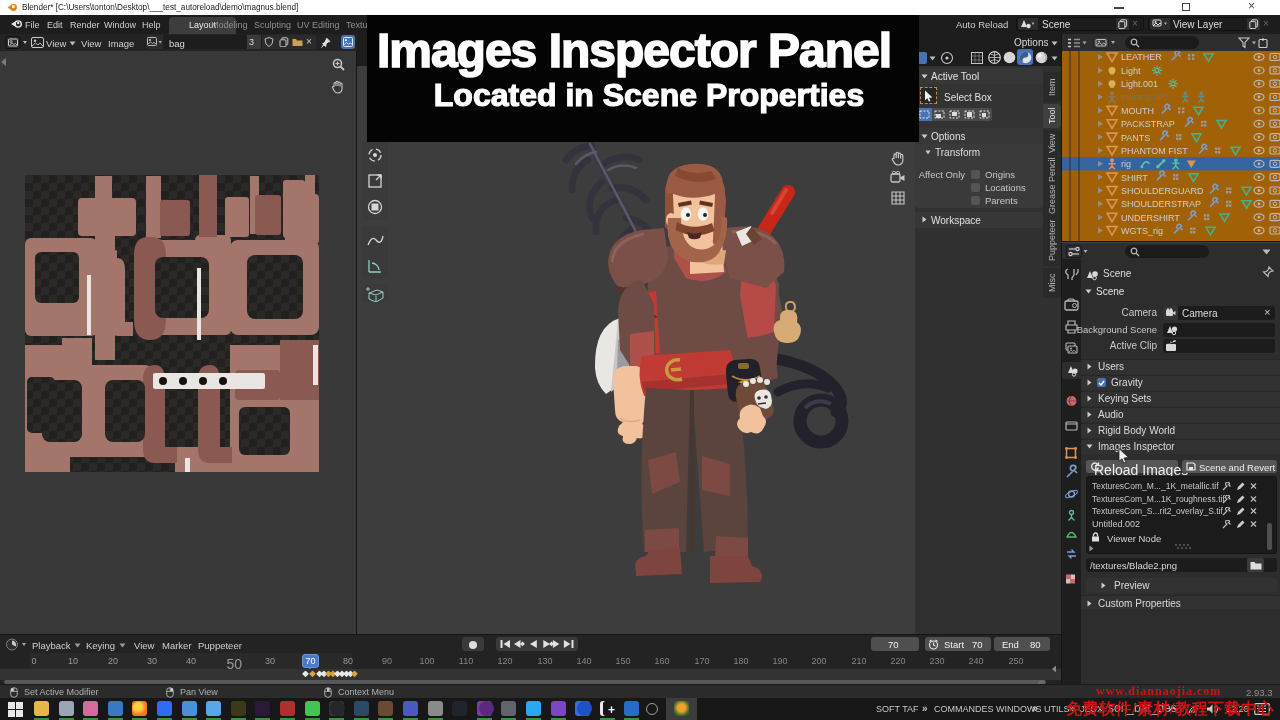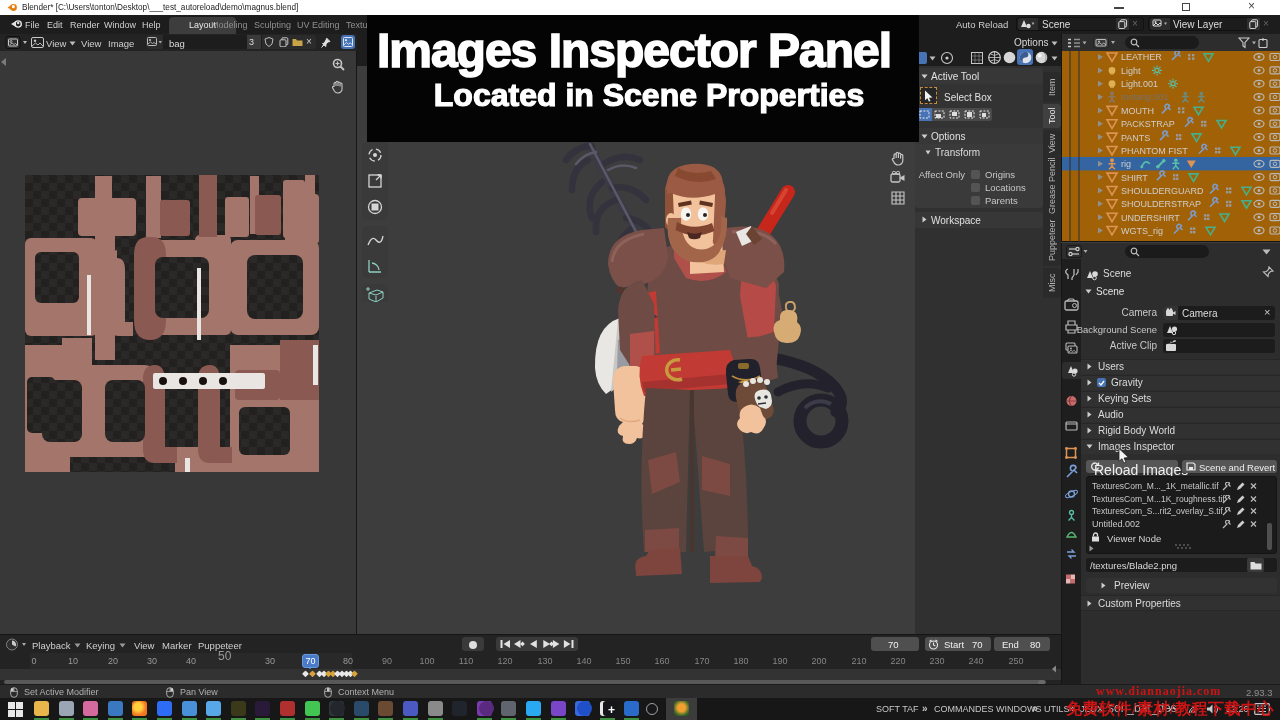--- a/index.html
+++ b/index.html
@@ -944,21 +944,21 @@
   <div class="abs" style="left:972px;top:4px;font-size:9.5px;color:#f0f0f0">70</div>
   <div class="abs" style="left:994px;top:2px;width:56px;height:14px;background:#4f4f4f;border-radius:3px"></div>
   <div class="abs" style="left:1002px;top:4px;font-size:9.5px;color:#f0f0f0">End</div>
   <div class="abs" style="left:1030px;top:4px;font-size:9.5px;color:#f0f0f0">80</div>
   <div class="abs" style="left:0;top:18px;width:1061px;height:16px;background:#292929"></div>
   <div class="abs" style="left:22px;top:21px;width:24px;text-align:center;font-size:9px;color:#9a9a9a">0</div>
     <div class="abs" style="left:61px;top:21px;width:24px;text-align:center;font-size:9px;color:#9a9a9a">10</div>
     <div class="abs" style="left:101px;top:21px;width:24px;text-align:center;font-size:9px;color:#9a9a9a">20</div>
     <div class="abs" style="left:140px;top:21px;width:24px;text-align:center;font-size:9px;color:#9a9a9a">30</div>
     <div class="abs" style="left:179px;top:21px;width:24px;text-align:center;font-size:9px;color:#9a9a9a">40</div>
-    <div class="abs" style="left:218px;top:14px;width:24px;text-align:left;font-size:12px;color:#9a9a9a">50</div>
+    <div class="abs" style="left:218px;top:21px;width:24px;text-align:right;font-size:14px;color:#9a9a9a">50</div>
     <div class="abs" style="left:258px;top:21px;width:24px;text-align:center;font-size:9px;color:#9a9a9a">30</div>
     <div class="abs" style="left:336px;top:21px;width:24px;text-align:center;font-size:9px;color:#9a9a9a">80</div>
     <div class="abs" style="left:375px;top:21px;width:24px;text-align:center;font-size:9px;color:#9a9a9a">90</div>
     <div class="abs" style="left:415px;top:21px;width:24px;text-align:center;font-size:9px;color:#9a9a9a">100</div>
     <div class="abs" style="left:454px;top:21px;width:24px;text-align:center;font-size:9px;color:#9a9a9a">110</div>
     <div class="abs" style="left:493px;top:21px;width:24px;text-align:center;font-size:9px;color:#9a9a9a">120</div>
     <div class="abs" style="left:533px;top:21px;width:24px;text-align:center;font-size:9px;color:#9a9a9a">130</div>
     <div class="abs" style="left:572px;top:21px;width:24px;text-align:center;font-size:9px;color:#9a9a9a">140</div>
     <div class="abs" style="left:611px;top:21px;width:24px;text-align:center;font-size:9px;color:#9a9a9a">150</div>
     <div class="abs" style="left:650px;top:21px;width:24px;text-align:center;font-size:9px;color:#9a9a9a">160</div>

